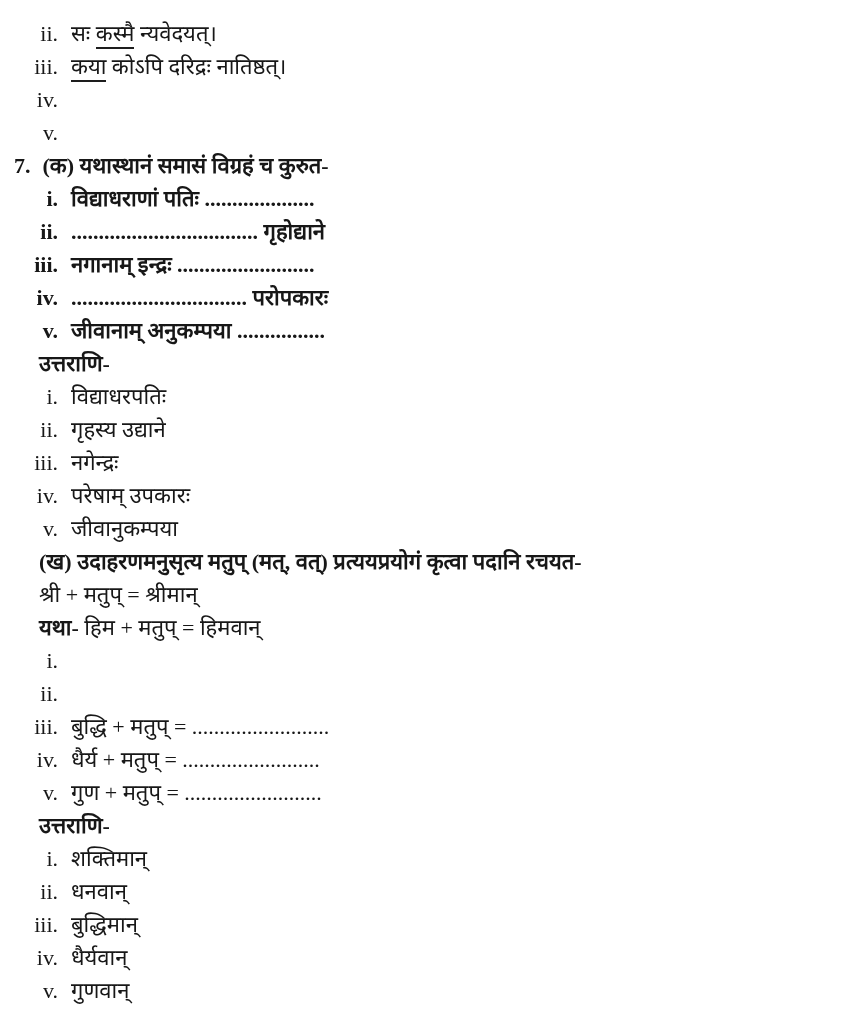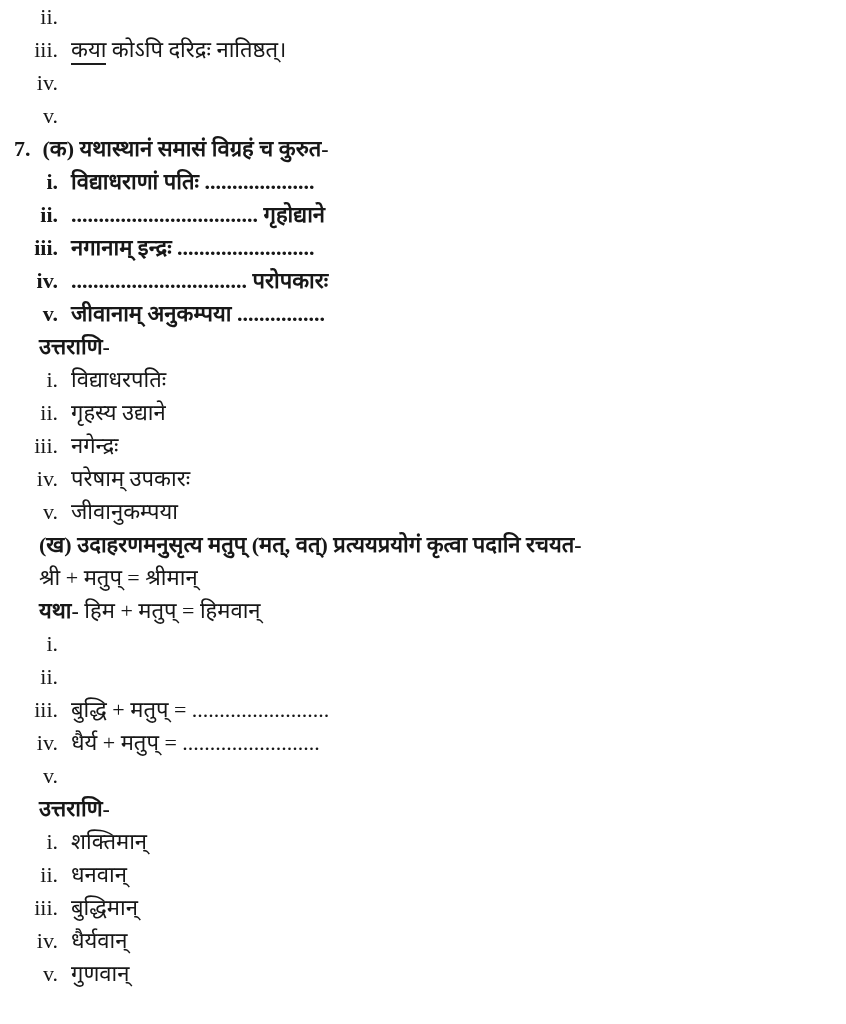--- a/index.html
+++ b/index.html
@@ -9,20 +9,21 @@
   }
   .page {
     position: relative;
     width: 846px;
     height: 1024px;
     background: #ffffff;
     color: #171717;
     font-family: "Liberation Serif", "DejaVu Sans", serif;
     font-size: 22px;
     box-sizing: border-box;
+    padding-top: 17px;
     overflow: hidden;
   }
   .line {
     display: flex;
     height: 33px;
     line-height: 33px;
     white-space: pre;
     align-items: baseline;
   }
   .line span { white-space: pre; }
@@ -43,20 +44,21 @@
     padding-bottom: 1px;
   }
 </style>
 </head>
 <body>
 
 <div class="page">
 
   <div class="line">
     <span class="num">ii.</span>
+    <span class="txt"><span>सः </span><span class="uline">कस्मै</span><span> न्यवेदयत्।</span></span>
   </div>
   <div class="line">
     <span class="num">iii.</span>
     <span class="txt"><span></span><span class="uline">कया</span><span> कोऽपि दरिद्रः नातिष्ठत्।</span></span>
   </div>
   <div class="line">
     <span class="num">iv.</span>
   </div>
   <div class="line">
     <span class="num">v.</span>
@@ -129,20 +131,21 @@
   <div class="line">
     <span class="num">iii.</span>
     <span class="txt">बुद्धि + मतुप् = .........................</span>
   </div>
   <div class="line">
     <span class="num">iv.</span>
     <span class="txt">धैर्य + मतुप् = .........................</span>
   </div>
   <div class="line">
     <span class="num">v.</span>
+    <span class="txt">गुण + मतुप् = .........................</span>
   </div>
 
   <div class="line sec bold">उत्तराणि-</div>
 
   <div class="line">
     <span class="num">i.</span>
     <span class="txt">शक्तिमान्</span>
   </div>
   <div class="line">
     <span class="num">ii.</span>

